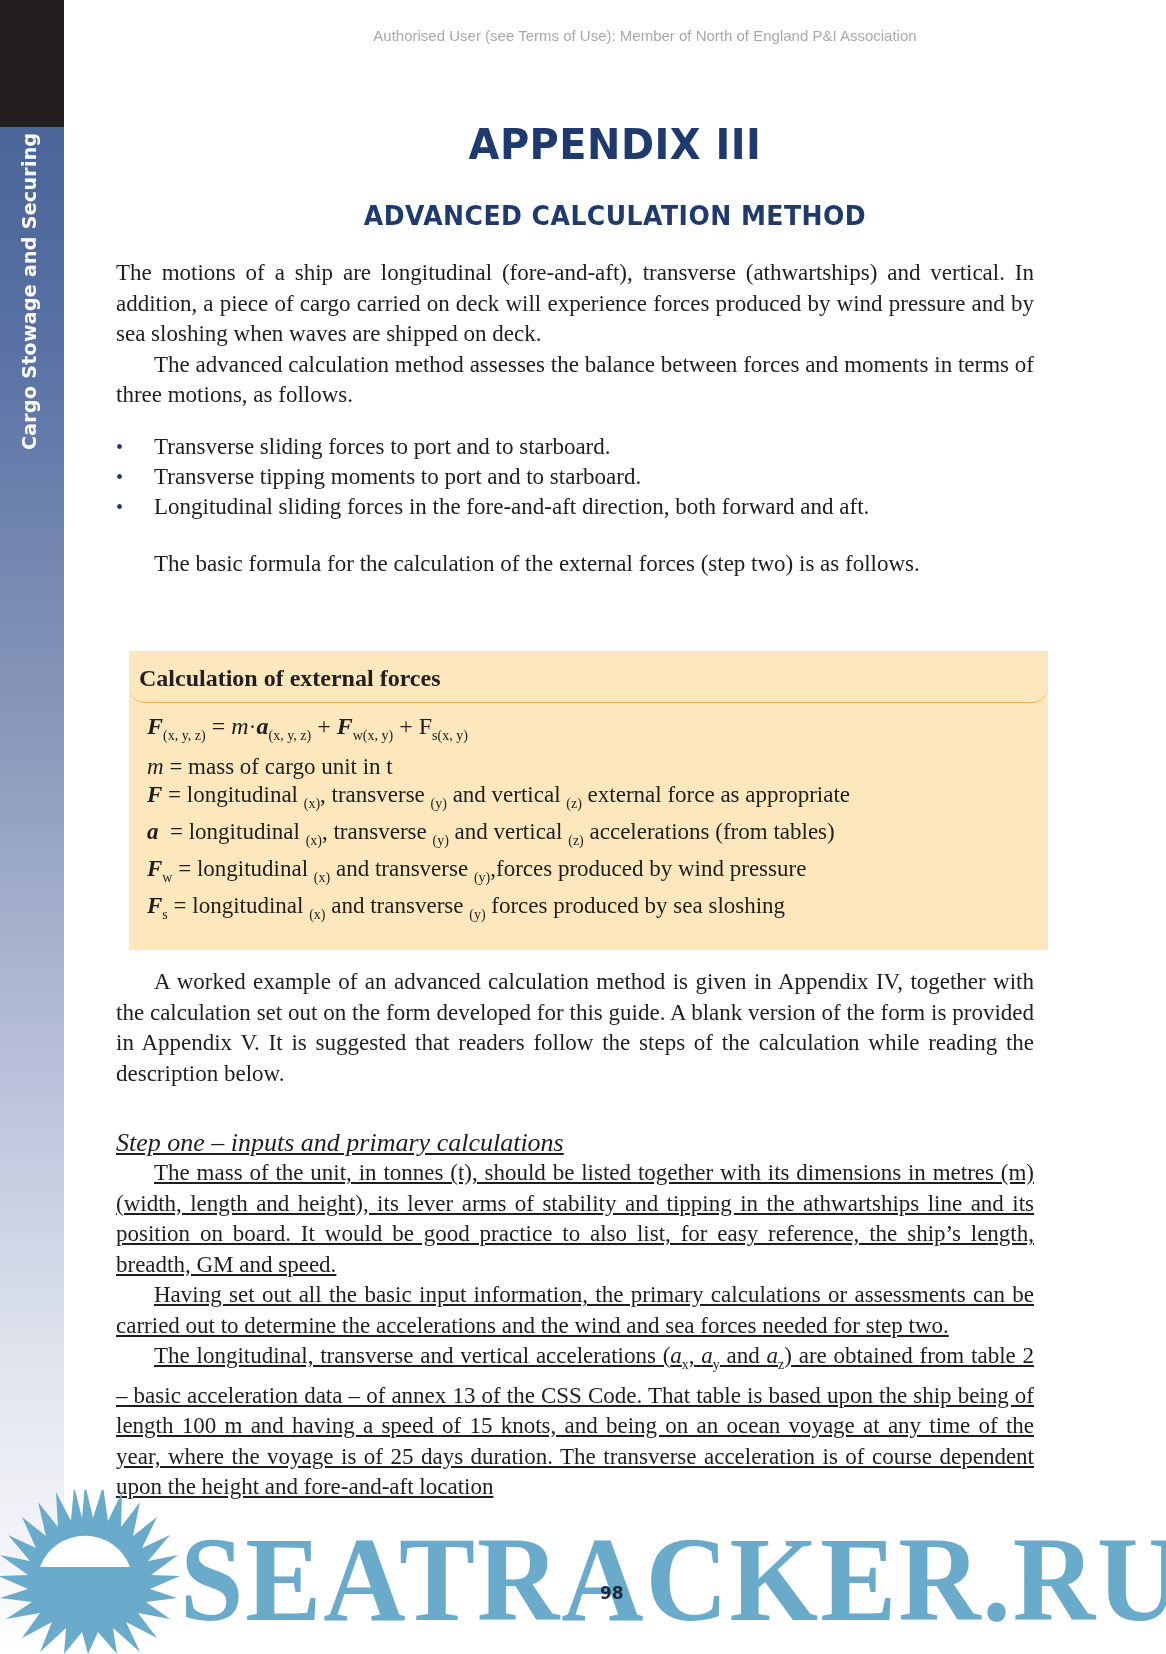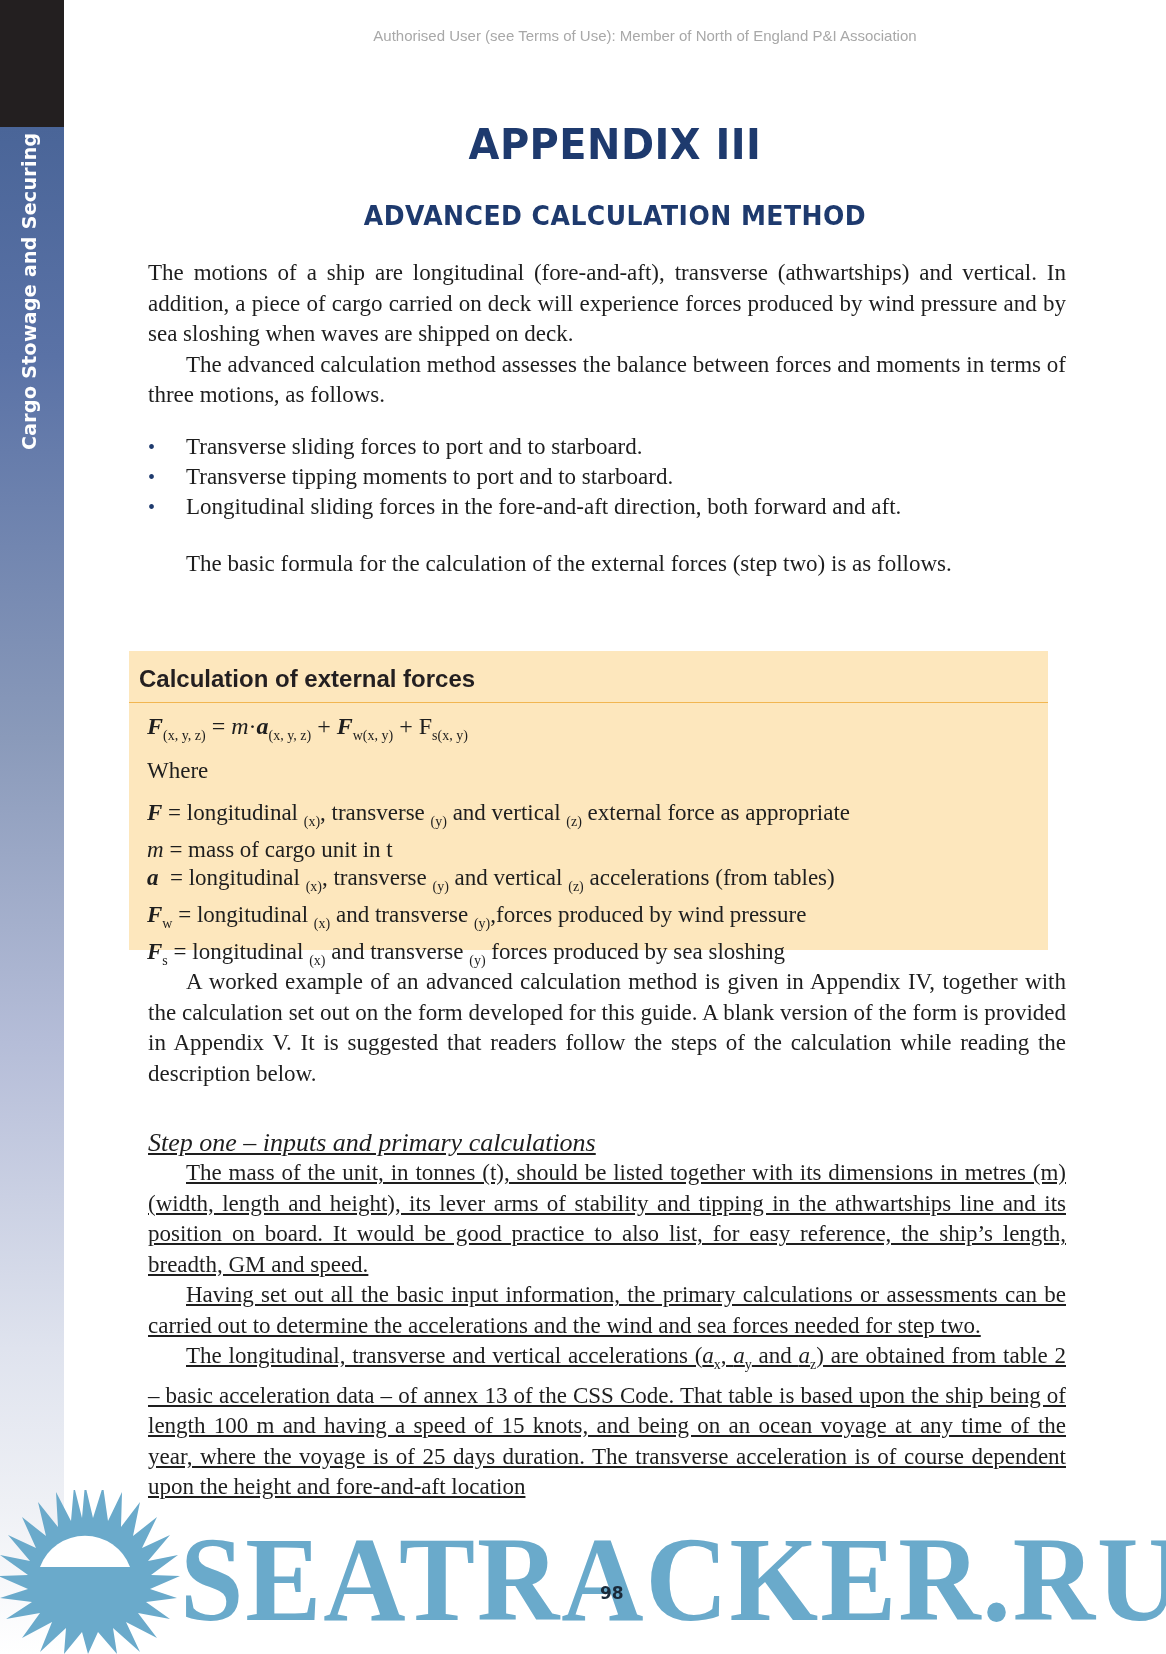--- a/index.html
+++ b/index.html
@@ -16,31 +16,31 @@
   
   .auth-line { position: absolute; top: 27px; left: 64px; width: 1162px; text-align: center;
     font-family: "Liberation Sans", sans-serif; font-size: 15px; color: #a8a8a8; }
 
   .title { position: absolute; top: 120px; left: 64px; width: 1102px; text-align: center;
     font-family: "DejaVu Sans", sans-serif; font-weight: bold; font-size: 42px; color: #1e3a6e; letter-spacing: 0.5px; transform: scaleX(0.95); }
   .subtitle { position: absolute; top: 200px; left: 64px; width: 1102px; text-align: center;
     font-family: "DejaVu Sans", sans-serif; font-weight: bold; font-size: 27px; color: #1e3a6e; letter-spacing: 0.5px; transform: scaleX(0.93); }
 
   
-  .content { position: absolute; left: 148px; width: 918px; }
+  .content { position: absolute; left: 116px; width: 918px; }
   .p { font-size: 23px; line-height: 30.5px; text-align: justify; text-align-last: left; }
   .indent { text-indent: 38px; }
   .bullets { list-style: none; }
   .bullets li { position: relative; padding-left: 38px; font-size: 23px; line-height: 30px; }
   .bullets li .dot { position: absolute; left: 0; top: 0; color: #1e3a6e; font-size: 20px; }
 
   
   .box { position: absolute; left: 129px; top: 651px; width: 919px; height: 299px; background: #fde7bd; }
   .box-head { height: 52px; border-bottom: 1.5px solid #f2b651; padding: 14px 26px 0 10px;
-    font-size: 24px; font-weight: bold; color: #231f20; font-family: Liberation Sans, sans-serif; transform-origin: left; }
+    font-size: 24px; font-weight: bold; color: #231f20; font-family: Liberation Serif, serif; transform-origin: left; border-radius: 16px; }
   .box-body { padding: 6px 18px; font-size: 23px; line-height: 28px; }
   .formula { font-size: 24px; line-height: 34px; }
   .sub { font-size: 14px; vertical-align: -6px; }
   .bi { font-weight: bold; font-style: italic; }
   .it { font-style: italic; }
   .where { margin-top: 4px; margin-bottom: 14px; }
 
   .step-h { font-style: italic; font-size: 26px; line-height: 30px; }
 
   
@@ -76,27 +76,26 @@
 <div class="content" style="top:549px;">
   <p class="p indent">The basic formula for the calculation of the external forces (step two) is as follows.</p>
 </div>
 
 <div class="box">
   <div class="box-head">Calculation of external forces</div>
   <div class="box-body">
     <div class="formula">
       <span class="bi">F</span><span class="sub">(x, y, z)</span><span> = </span><span class="it">m</span><span>·</span><span class="bi">a</span><span class="sub">(x, y, z)</span><span> + </span><span class="bi">F</span><span class="sub">w(x, y)</span><span> + </span><span>F</span><span class="sub">s(x, y)</span>
     </div>
-    <div class="where">Where</div>
 
     <div>
-      <span class="bi">F</span><span> = longitudinal </span><span class="sub">(x)</span><span>, transverse </span><span class="sub">(y)</span><span> and vertical </span><span class="sub">(z)</span><span> external force as appropriate</span>
+      <span class="it">m</span><span> = mass of cargo unit in t</span>
     </div>
     <div>
-      <span class="it">m</span><span> = mass of cargo unit in t</span>
+      <span class="bi">F</span><span> = longitudinal </span><span class="sub">(x)</span><span>, transverse </span><span class="sub">(y)</span><span> and vertical </span><span class="sub">(z)</span><span> external force as appropriate</span>
     </div>
     <div>
       <span class="bi">a</span><span style="white-space:pre">  = longitudinal </span><span class="sub">(x)</span><span>, transverse </span><span class="sub">(y)</span><span> and vertical </span><span class="sub">(z)</span><span> accelerations (from tables)</span>
     </div>
     <div>
       <span class="bi">F</span><span class="sub">w</span><span> = longitudinal </span><span class="sub">(x)</span><span> and transverse </span><span class="sub">(y)</span><span>,forces produced by wind pressure</span>
     </div>
     <div>
       <span class="bi">F</span><span class="sub">s</span><span> = longitudinal </span><span class="sub">(x)</span><span> and transverse </span><span class="sub">(y)</span><span> forces produced by sea sloshing</span>
     </div>

